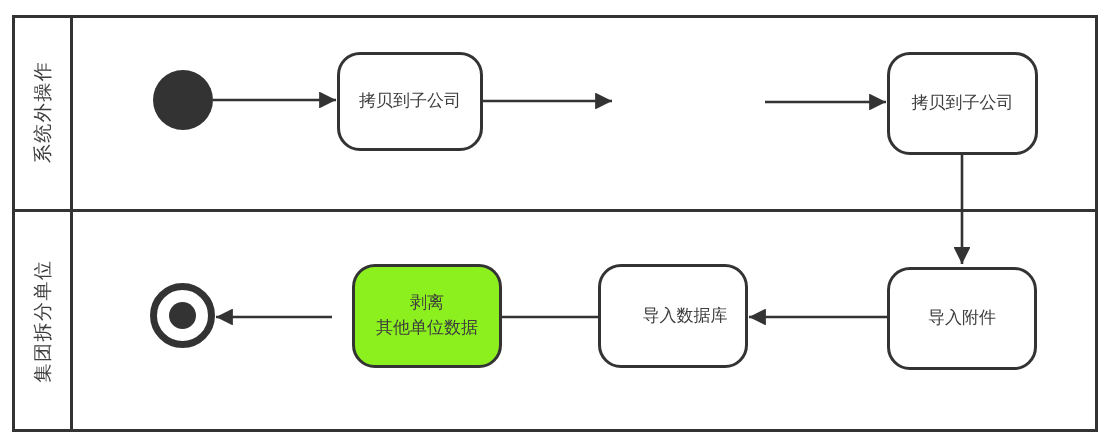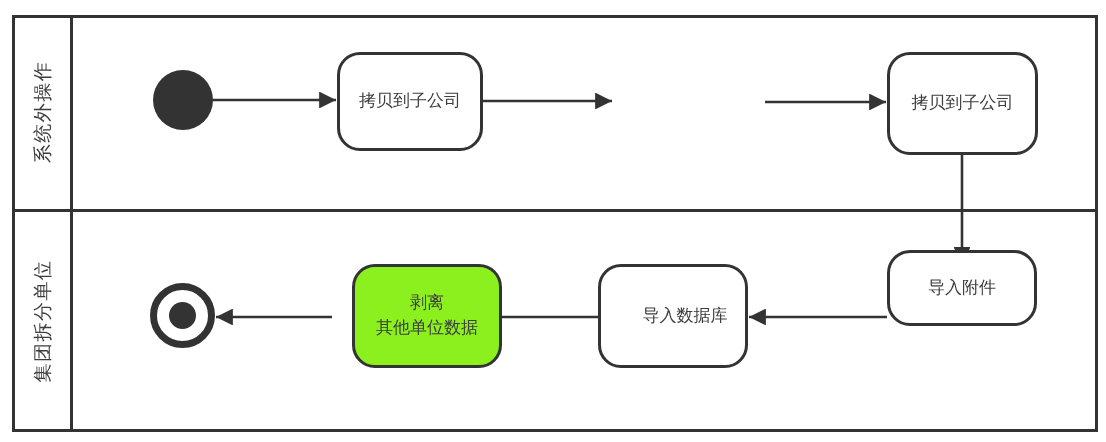--- a/index.html
+++ b/index.html
@@ -53,21 +53,21 @@
     justify-content: center;
     flex-direction: column;
     text-align: center;
     font-size: 17px;
     line-height: 1.45;
     color: #3d3d3d;
   }
   .node.export-db        { left: 337px; top: 52px;  width: 146px; height: 99px;  }
   .node.copy-attachments { left: 613px; top: 52px;  width: 152px; height: 100px; }
   .node.copy-subsidiary  { left: 887px; top: 52px;  width: 151px; height: 103px; }
-  .node.import-attachments { left: 887px; top: 250px; width: 150px; height: 76px; }
+  .node.import-attachments { left: 887px; top: 267px; width: 150px; height: 103px; }
   .node.import-db        { left: 598px; top: 264px; width: 150px; height: 104px; padding-left: 24px; }
   .node.strip-data       { left: 332px; top: 264px; width: 150px; height: 104px; margin-left: 20px; }
 
   .start-node {
     position: absolute;
     left: 153px; top: 70px;
     width: 60px; height: 60px;
     border-radius: 50%;
     background: #333333;
   }

